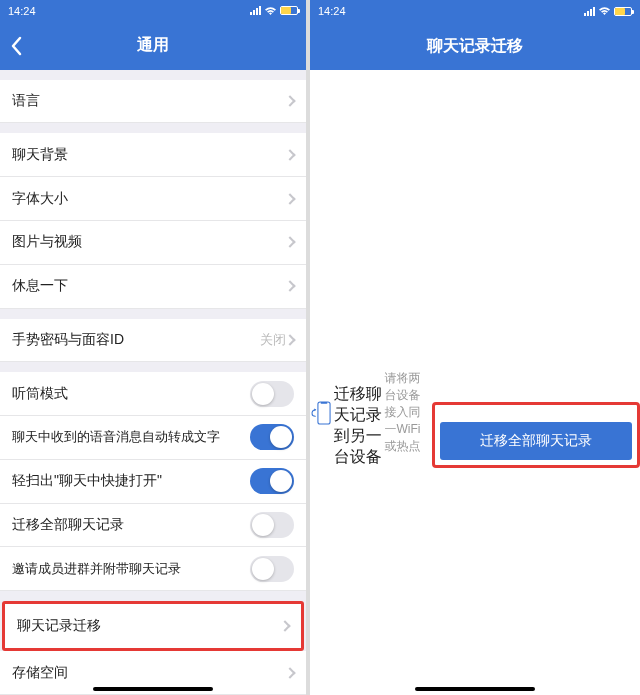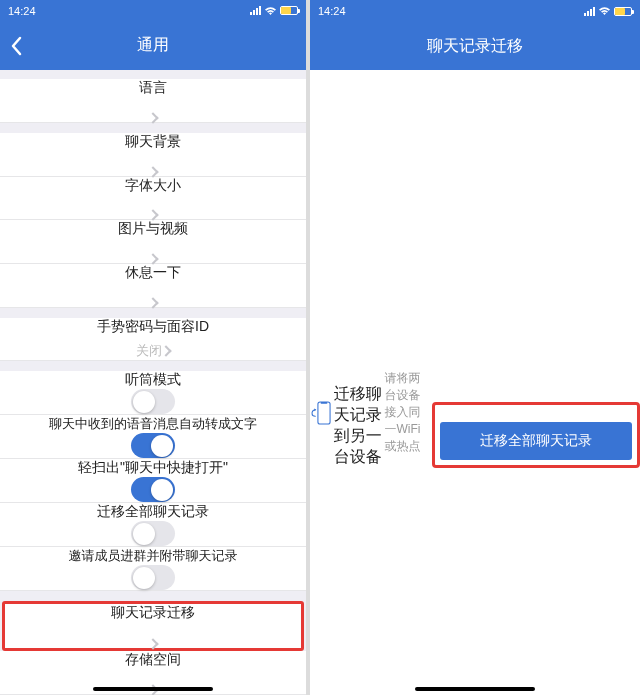--- a/index.html
+++ b/index.html
@@ -50,21 +50,21 @@
   
   .header {
     height: 48px;
     background: #3974d4;
     color: #fff;
     display: flex;
     align-items: center;
     justify-content: center;
     position: relative;
     font-size: 16px;
-    font-weight: 400;
+    font-weight: 700;
   }
   .back-chevron {
     position: absolute;
     left: 10px;
     top: 50%;
     transform: translateY(-50%);
     width: 12px; height: 20px;
   }
 
   
@@ -72,21 +72,20 @@
   .row {
     background: #fff;
     height: 44px;
     display: flex;
     align-items: center;
     justify-content: space-between;
     padding: 0 12px;
     font-size: 14px;
     color: #222;
     border-bottom: 1px solid #e6e6e8;
-    flex-direction: column;
   }
   .row:last-child { border-bottom: none; }
   .row .right { display:flex; align-items:center; color:#bbb; font-size:13px; }
   .chev { width:8px; height:8px; border-right:2px solid #c7c7cc; border-top:2px solid #c7c7cc; transform:rotate(45deg); }
   .toggle {
     width: 44px; height: 26px; border-radius: 13px; background:#e5e5ea; position:relative;
   }
   .toggle::after { content:""; position:absolute; width:22px; height:22px; background:#fff; border-radius:50%; top:2px; left:2px; box-shadow:0 1px 3px rgba(0,0,0,0.25); }
   .toggle.on { background:#3974d4; }
   .toggle.on::after { left:auto; right:2px; }

